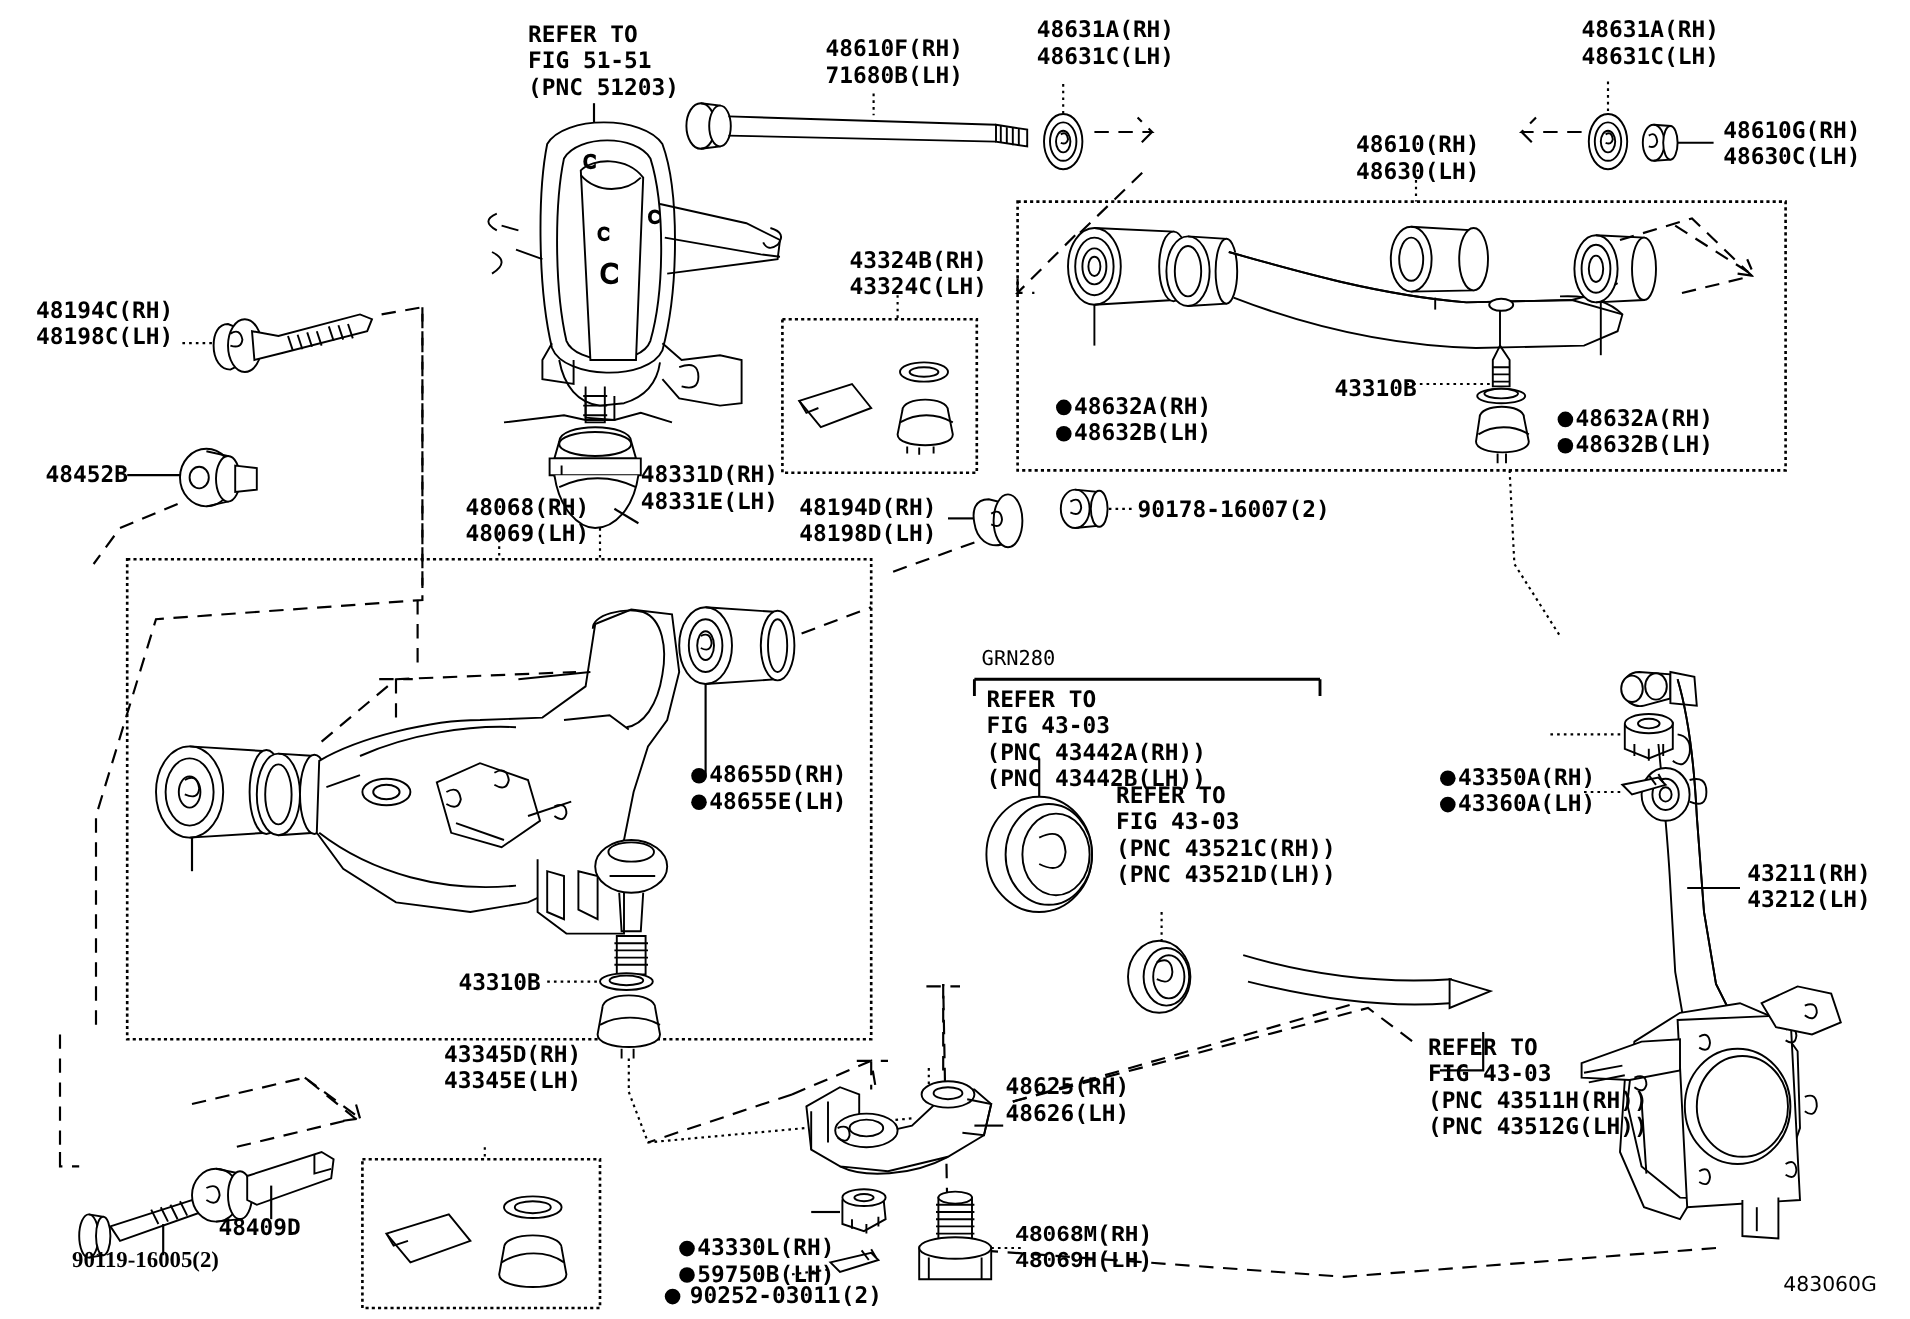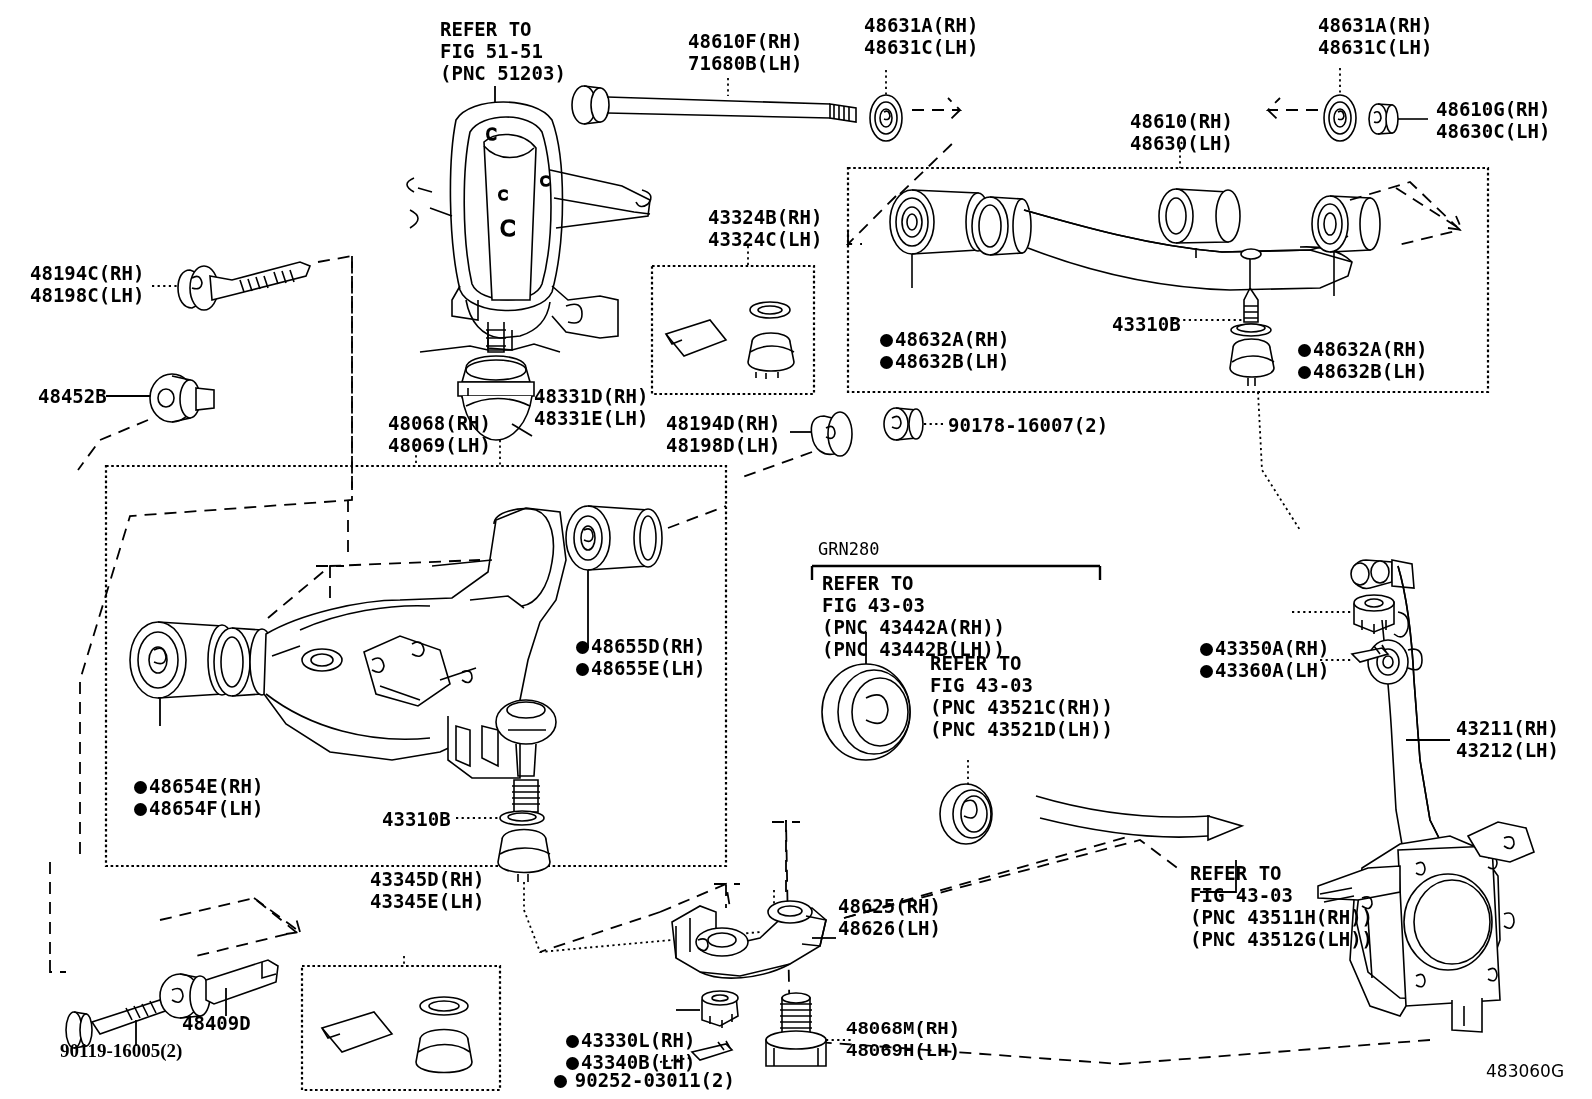--- a/index.html
+++ b/index.html
@@ -471,21 +471,21 @@
   <div class="lbl m s20" style="left:880px;top:284px;">
     <div><div><span class="dot"></span><span>48632A(RH)</span></div><div><span class="dot"></span><span>48632B(LH)</span></div></div>
   </div>
 
   <div class="lbl m s20" style="left:1298px;top:294px;">
     <div><div><span class="dot"></span><span>48632A(RH)</span></div><div><span class="dot"></span><span>48632B(LH)</span></div></div>
   </div>
 
   <div class="lbl m s20" style="left:1112px;top:313px;">43310B</div>
 
-  <div class="lbl m s20" style="left:30px;top:262px;">48194C(RH)
+  <div class="lbl m s20" style="left:30px;top:248px;">48194C(RH)
 48198C(LH)</div>
 
   <div class="lbl m s20" style="left:38px;top:385px;">48452B</div>
 
   <div class="lbl m s20" style="left:708px;top:206px;text-align:center;">43324B(RH)
 43324C(LH)</div>
 
   <div class="lbl m s20" style="left:534px;top:385px;">48331D(RH)
 48331E(LH)</div>
 
@@ -494,23 +494,20 @@
 
   <div class="lbl m s20" style="left:666px;top:412px;">48194D(RH)
 48198D(LH)</div>
 
   <div class="lbl m s20" style="left:948px;top:414px;">90178-16007(2)</div>
 
   <div class="lbl m s20" style="left:576px;top:591px;">
     <div><div><span class="dot"></span><span>48655D(RH)</span></div><div><span class="dot"></span><span>48655E(LH)</span></div></div>
   </div>
 
-  <div class="lbl m s20" style="left:134px;top:731px;">
-    <div><div><span class="dot"></span><span>48654E(RH)</span></div><div><span class="dot"></span><span>48654F(LH)</span></div></div>
-  </div>
 
   <div class="lbl m s20" style="left:382px;top:808px;">43310B</div>
 
   <div class="lbl m s18" style="left:818px;top:540px;font-weight:normal;">GRN280</div>
   <div class="lbl m s20" style="left:822px;top:572px;">REFER TO
 FIG 43-03
 (PNC 43442A(RH))
 (PNC 43442B(LH))</div>
 
   <div class="lbl m s20" style="left:930px;top:652px;">REFER TO
@@ -535,21 +532,21 @@
 43345E(LH)</div>
 
   <div class="lbl m s20" style="left:182px;top:1012px;">48409D</div>
 
   <div class="lbl m s20" style="left:60px;top:1040px;font-family:Liberation Serif, serif;">90119-16005(2)</div>
 
   <div class="lbl m s20" style="left:838px;top:895px;">48625(RH)
 48626(LH)</div>
 
   <div class="lbl m s20" style="left:566px;top:985px;">
-    <div><div><span class="dot"></span><span>43330L(RH)</span></div><div><span class="dot"></span><span>43340B(LH)</span></div></div>
+    <div><div><span class="dot"></span><span>43330L(RH)</span></div><div><span class="dot"></span><span>59750B(LH)</span></div></div>
   </div>
 
   <div class="lbl m s20" style="left:508px;top:1047px;">
     <span class="dot"></span><span style="margin-left:6px">90252-03011(2)</span>
   </div>
 
   <div class="lbl m s20" style="left:846px;top:1018px;font-family:Liberation Mono, monospace;">48068M(RH)
 48069H(LH)</div>
 
   <div class="lbl s18" style="left:1486px;top:1062px;font-weight:normal;">483060G</div>

